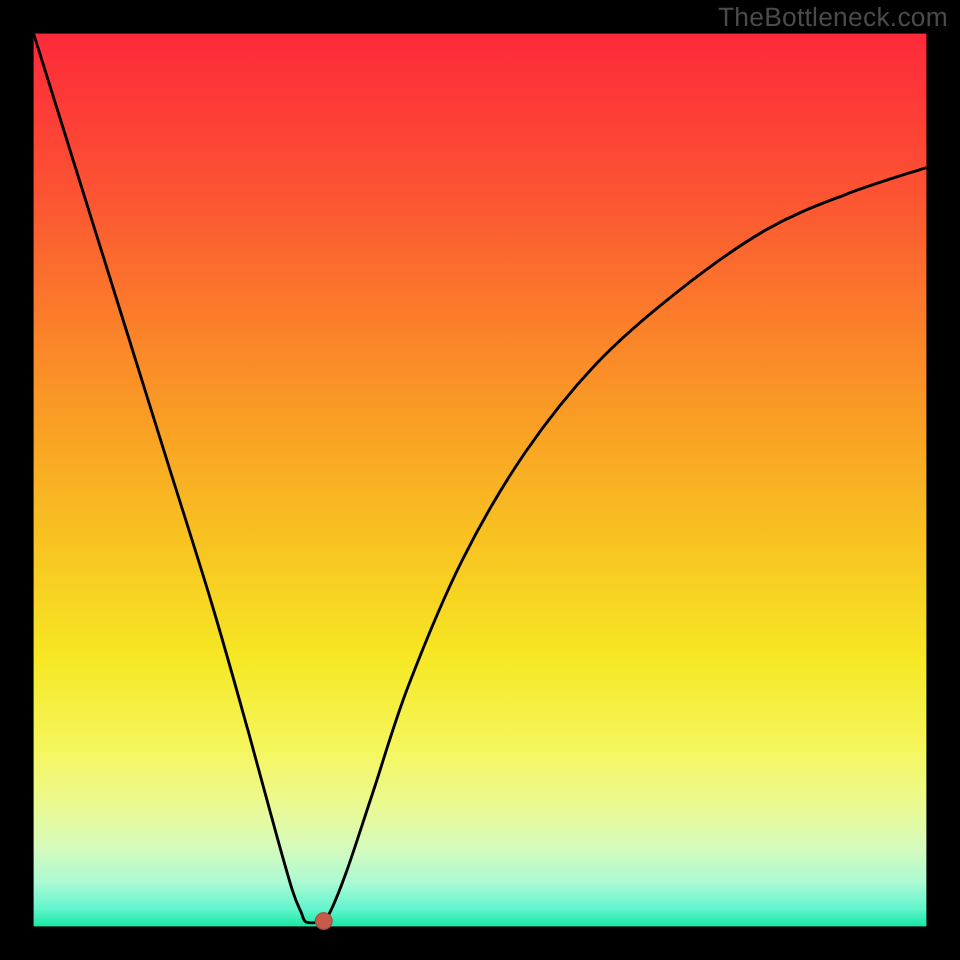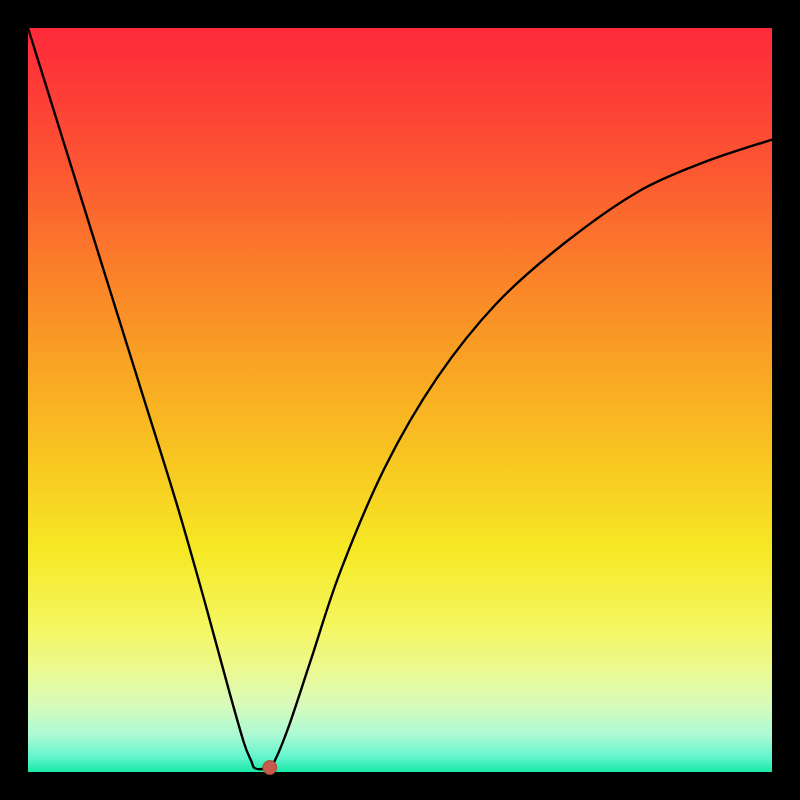--- a/index.html
+++ b/index.html
@@ -68,20 +68,21 @@
     fill: #c65a4b;
     stroke: #a84a3e;
     stroke-width: 1;
   }
 </style>
 </head>
 <body>
 
 <div class="frame">
 
+  <div class="watermark">TheBottleneck.com</div>
 
   <div class="plot-area">
     <svg viewBox="0 0 744 744">
       <path class="curve" d="M 0 0 C 6.2 19.839999999999918, 24.800000000000004 79.36000000000001, 37.2 119.04000000000008 C 49.6 158.72000000000003, 62.00000000000001 198.39999999999998, 74.4 238.07999999999998 C 86.8 277.76, 99.2 317.44, 111.6 357.12 C 124 396.8, 137.64 438.96000000000004, 148.8 476.16 C 159.96 513.36, 169.88 549.3199999999999, 178.56 580.3199999999999 C 187.23999999999998 611.3199999999999, 194.68000000000004 639.84, 200.88000000000002 662.16 C 207.07999999999998 684.48, 212.04 702.46, 215.76 714.24 C 219.48 726.02, 221.34 728.5, 223.2 732.84 C 225.06 737.18, 224.43999999999997 739.04, 226.92 740.28 C 229.4 741.52, 234.98000000000002 741.148, 238.08 740.28 C 241.18 739.412, 241.8 741.892, 245.52 735.072 C 249.24 728.252, 254.20000000000002 716.472, 260.4 699.36 C 266.59999999999997 682.248, 274.04 658.44, 282.72 632.4 C 291.4 606.36, 300.08 575.36, 312.47999999999996 543.12 C 324.88 510.88, 341 471.20000000000005, 357.12 438.96000000000004 C 373.24 406.72, 390.6 376.96, 409.20000000000005 349.68 C 427.80000000000007 322.40000000000003, 447.64 297.6, 468.72 275.28 C 489.8 252.95999999999998, 512.12 234.36000000000007, 535.68 215.76 C 559.2399999999999 197.15999999999997, 586.52 177.31999999999994, 610.0799999999999 163.67999999999995 C 633.6399999999999 150.03999999999996, 654.72 142.60000000000002, 677.0400000000001 133.92000000000007 C 699.36 125.24000000000012, 732.84 115.32000000000005, 744 111.60000000000002"></path>
       <circle class="marker" r="7" cx="241.8" cy="739.536"></circle>
     </svg>
   </div>
 
 </div>
 

